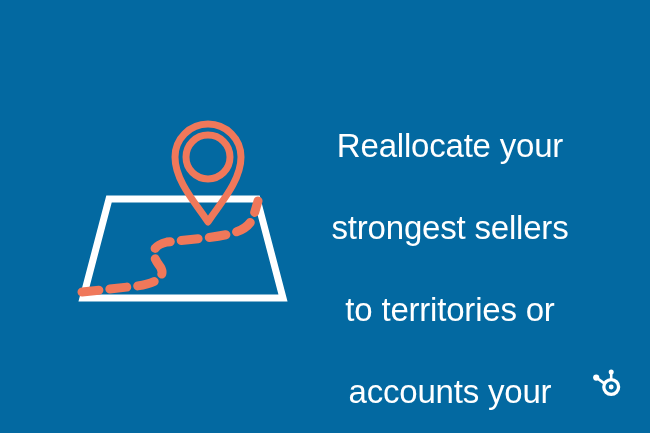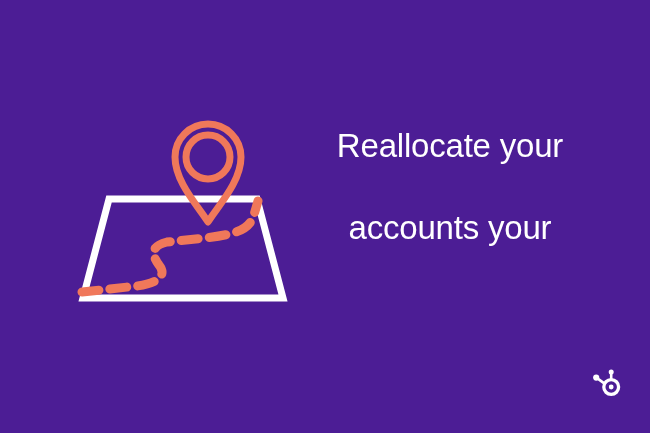--- a/index.html
+++ b/index.html
@@ -4,21 +4,21 @@
 <style>
   html, body {
     margin: 0;
     padding: 0;
     background: #2a3646;
   }
   #canvas {
     position: relative;
     width: 650px;
     height: 433px;
-    background: #4c1d95;
+    background: #0369a1;
     overflow: hidden;
     font-family: "Liberation Sans", sans-serif;
   }
   
   #illustration {
     position: absolute;
     left: 55px;
     top: 100px;
     width: 250px;
     height: 225px;
@@ -71,20 +71,22 @@
                A 33 33 0 1 1 186 57
                C 186 82 163 106 153 122
                C 143 106 120 82 120 57 Z" fill="none" stroke="#F0785A" stroke-width="7" stroke-linejoin="round"></path>
 
       <circle cx="153" cy="57" r="22" fill="none" stroke="#F0785A" stroke-width="7"></circle>
     </svg>
   </div>
 
   <div id="headline">
     <span class="line">Reallocate your</span>
+    <span class="line">strongest sellers</span>
+    <span class="line">to territories or</span>
     <span class="line">accounts your</span>
     
     
   </div>
 
   <div id="brand-mark">
     <svg viewBox="0 0 32 32" width="32" height="32">
 
       <path d="M 22.2 4.2 L 22.2 11.2" stroke="#ffffff" stroke-width="2.6" stroke-linecap="round" fill="none"></path>
 

